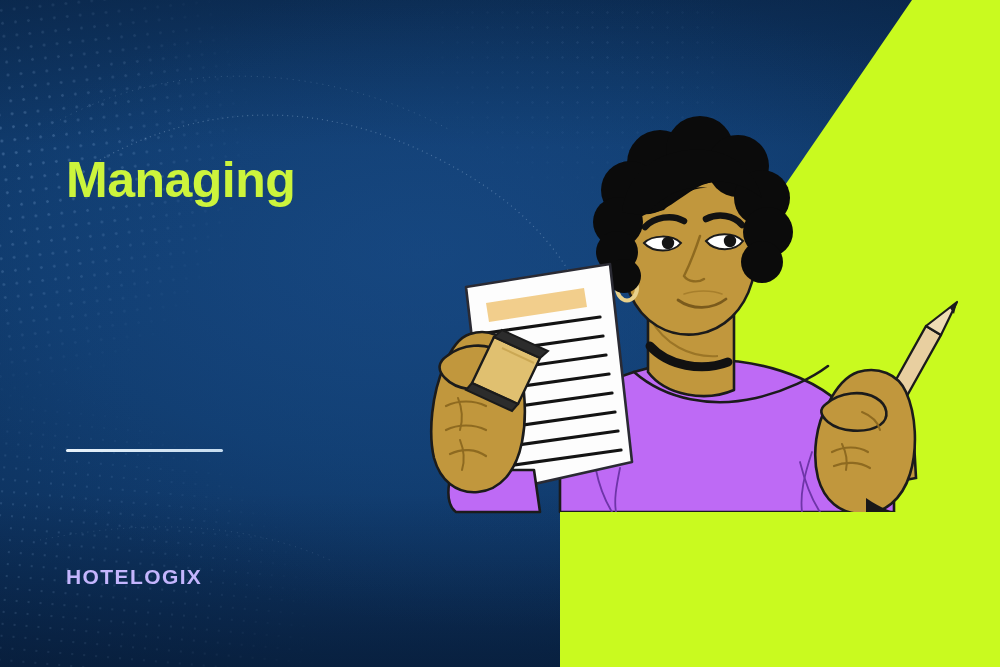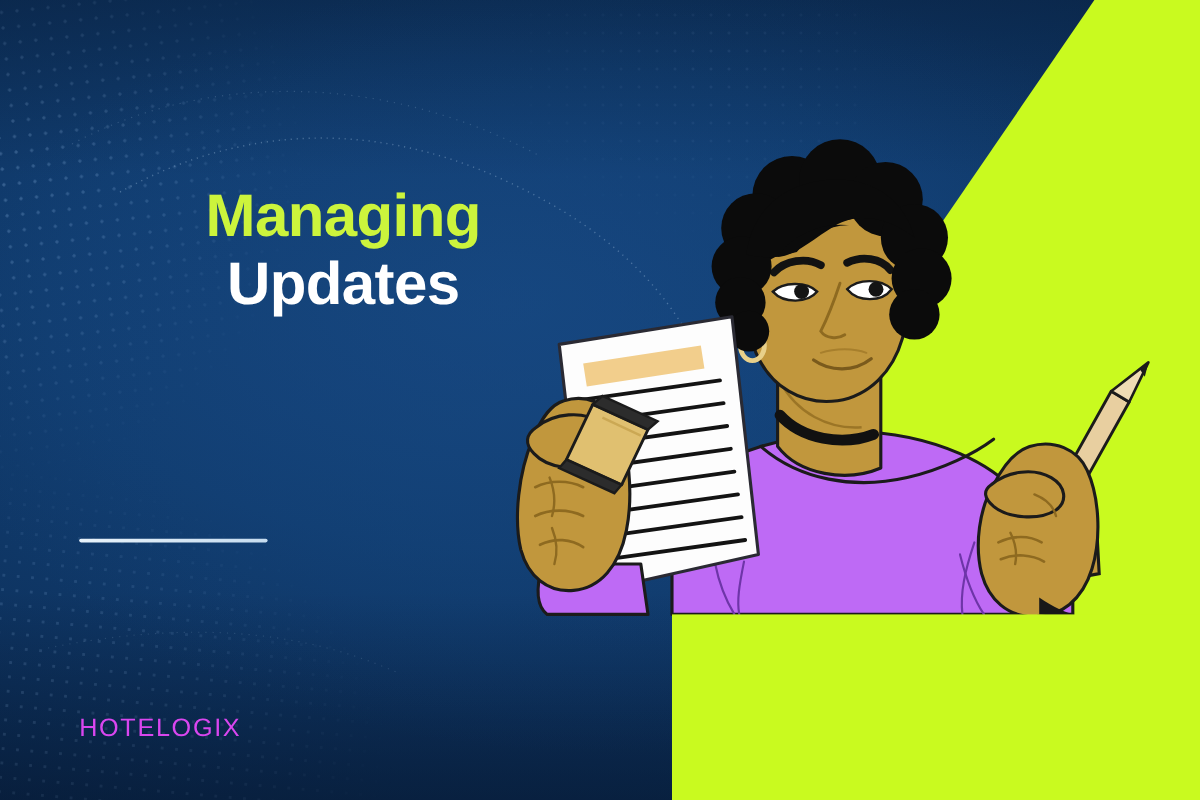--- a/index.html
+++ b/index.html
@@ -5,21 +5,20 @@
 <style>
   html,body{margin:0;padding:0;background:#111;}
   *{box-sizing:border-box;}
 
   .banner{
     position:relative;
     width:1000px;height:667px;
     overflow:hidden;
     font-family:"Liberation Sans", sans-serif;
     background:#0E3161;
-    text-align:center;
   }
 
   
   .bg-base{
     position:absolute;inset:0;
     background:
       radial-gradient(120% 95% at 42% 38%, #16457D 0%, #113D70 32%, #0C2E58 68%, #081F3E 100%);
   }
   .bg-vignette{
     position:absolute;inset:0;
@@ -76,22 +75,22 @@
   }
   .headline-line.accent{color:#CCF43C;}
 
   .rule{
     position:absolute;left:66px;top:449px;width:157px;height:3px;
     background:linear-gradient(90deg,#E8F2FA,#C6DCEF);
     border-radius:2px;z-index:6;
   }
 
   .logo{
-    position:absolute;left:66px;top:595px;z-index:6;
-    font-size:21px;font-weight:400;letter-spacing:1.4px;color:#d946ef;
+    position:absolute;left:66px;top:565px;z-index:6;
+    font-size:21px;font-weight:700;letter-spacing:1.4px;color:#c4b5fd;
   }
 
   
   .illus{position:absolute;left:0;top:0;width:1000px;height:667px;z-index:5;}
 </style>
 </head>
 <body>
 
 <div class="banner">
 
@@ -277,20 +276,19 @@
         </g>
       </g>
 
       <rect x="560" y="512" width="440" height="156" fill="#C9FA1F"></rect>
       <path d="M0,512 L561,512 L561,667 L0,667 Z" fill="none"></path>
     </g>
   </svg>
 
   <div class="headline">
     <span class="headline-line accent">Managing</span>
-    <span class="headline-line">Updates</span>
   </div>
 
   <div class="rule"></div>
 
   <div class="logo">HOTELOGIX</div>
 
 </div>
 
 </body></html>

